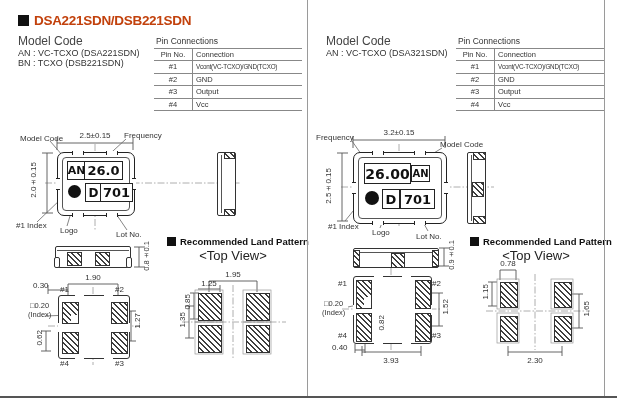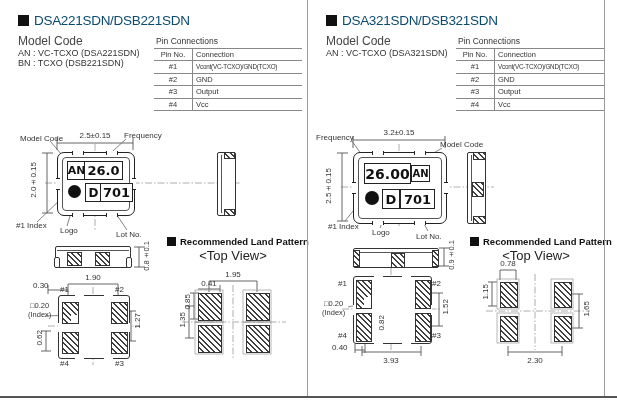--- a/index.html
+++ b/index.html
@@ -3,21 +3,21 @@
 <meta charset="utf-8">
 <style>
   html,body{margin:0;padding:0}
   body{position:relative;width:617px;height:404px;background:#fff;overflow:hidden;
        font-family:"Liberation Sans",sans-serif;color:#222}
   .panel{position:absolute;top:0;height:397px}
   .vline{position:absolute;top:0;height:397px;width:0;border-left:1.5px solid #9a9a9a}
   .pagebottom{position:absolute;left:0;top:396px;width:617px;height:0;border-top:2px solid #555}
   .hdr{position:absolute;display:flex;align-items:center;gap:5px}
   .hdr .sq{width:11px;height:11px;background:#111}
-  .hdr .t{font-size:13.5px;font-weight:normal;color:#0c4a6e;letter-spacing:-0.3px;white-space:nowrap}
+  .hdr .t{font-size:13.5px;font-weight:bold;color:#c2410c;letter-spacing:-0.3px;white-space:nowrap}
   .mch{position:absolute;font-size:12px;color:#444}
   .mcl{position:absolute;font-size:9px;color:#333;white-space:nowrap}
   .pins{position:absolute}
   .pins .pt{font-size:8.5px;color:#333;margin:0 0 2px 2px}
   table.pintbl{border-collapse:collapse;font-size:7.5px;color:#333;width:148px}
   .pintbl th,.pintbl td{border-bottom:1px solid #888;padding:1px 3px;font-weight:normal;text-align:left;line-height:1.25}
   .pintbl th{border-top:1px solid #888}
   .pintbl .c1{width:32px;text-align:center;border-right:1px solid #888}
   .pintbl .conn1{font-size:6.3px;letter-spacing:-0.2px}
   .lbl{position:absolute;font-size:8px;color:#333;white-space:nowrap;line-height:1.15}
@@ -187,21 +187,21 @@
   <div class="vlbl" style="left:133px;top:313px">1.27</div>
   <div class="lbl" style="left:60px;top:359px">#4</div>
   <div class="lbl" style="left:115px;top:359px">#3</div>
 
   <div class="lp-hdr" style="left:167px;top:236px">
     <span class="sq"></span>
     <span class="t">Recommended Land Pattern</span>
   </div>
   <div class="tvl ctr" style="left:173px;top:248px;width:120px">&lt;Top View&gt;</div>
   <div class="lbl ctr" style="left:209px;top:270px;width:48px">1.95</div>
-  <div class="lbl ctr" style="left:198px;top:279px;width:22px">0.41</div>
+  <div class="lbl ctr" style="left:198px;top:279px;width:22px">1.25</div>
   <div class="vlbl" style="left:183px;top:294px">0.85</div>
   <div class="vlbl" style="left:178px;top:312px">1.35</div>
   <div class="hatch" style="left:198px;top:293px;width:22px;height:26px"></div>
   <div class="hatch" style="left:246px;top:293px;width:22px;height:26px"></div>
   <div class="hatch" style="left:198px;top:325px;width:22px;height:26px"></div>
   <div class="hatch" style="left:246px;top:325px;width:22px;height:26px"></div>
 </div>
 
 <div class="panel" style="left:308px;width:296px">
 
@@ -236,24 +236,20 @@
       <line x1="40" y1="307" x2="58" y2="303"></line>
     </g>
     <g stroke="#999" stroke-width="0.7" fill="none">
       <rect x="189" y="279" width="22" height="30"></rect>
         <rect x="243" y="279" width="22" height="30"></rect>
       <rect x="189" y="313" width="22" height="30"></rect>
         <rect x="243" y="313" width="22" height="30"></rect>
     </g>
   </svg>
 
-  <div class="hdr" style="left:18px;top:13px">
-    <span class="sq"></span>
-    <span class="t">DSA321SDN/DSB321SDN</span>
-  </div>
 
   <div class="mch" style="left:18px;top:34px">Model Code</div>
   <div class="mcl" style="left:18px;top:48px">AN : VC-TCXO (DSA321SDN)</div>
 
   <div class="pins" style="left:148px;top:36px">
     <div class="pt">Pin Connections</div>
     <table class="pintbl">
       <tbody>
           <tr>
         <th class="c1">Pin No.</th>

